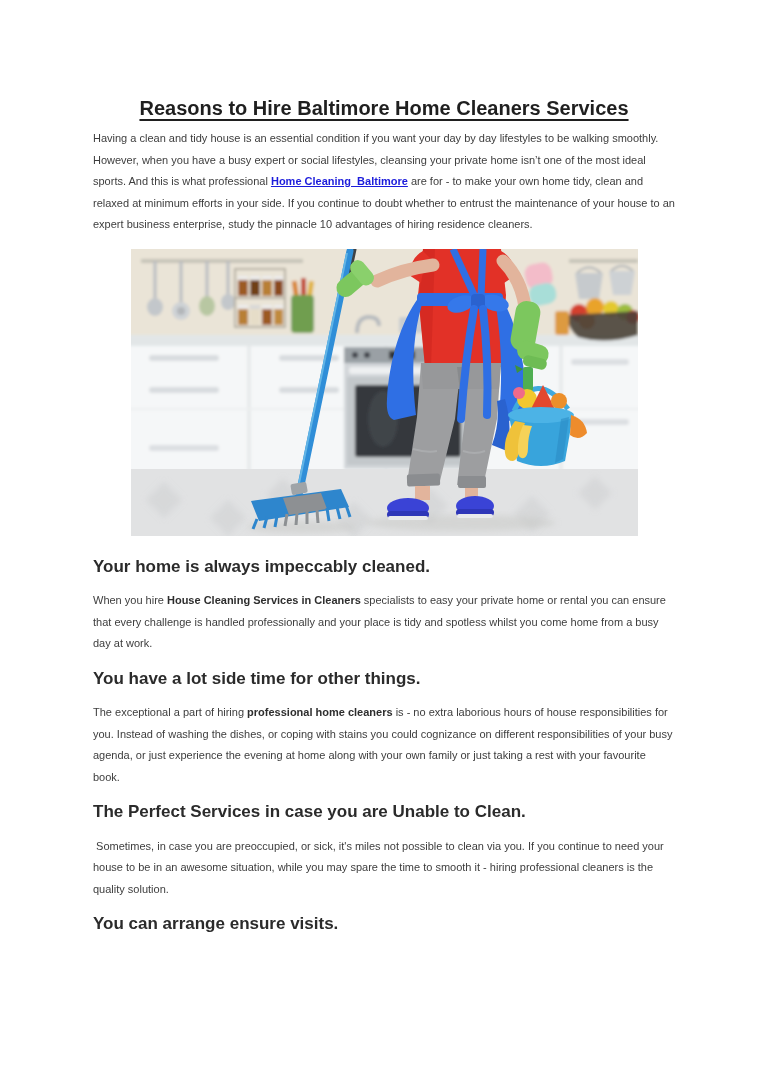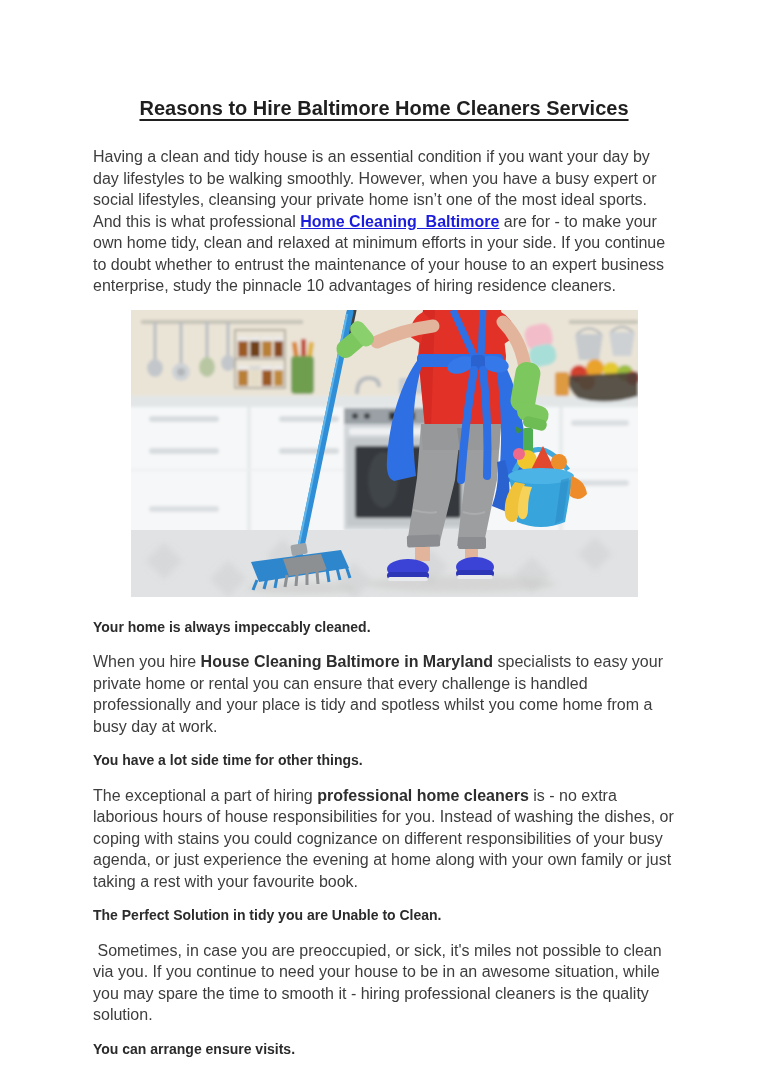--- a/index.html
+++ b/index.html
@@ -3,42 +3,42 @@
 <meta charset="utf-8">
 <style>
   html, body { margin: 0; padding: 0; background: #ffffff; }
   body {
     width: 768px; height: 1087px;
     font-family: "Liberation Sans", sans-serif;
     overflow: hidden;
   }
   .page { box-sizing: border-box; padding: 95px 93px 0 93px; }
   h1.title {
-    margin: 0 0 25px 0;
+    margin: 0 0 7px 0;
     font-size: 20px; line-height: 26px; font-weight: 700;
     color: #1f1f1f; text-align: center;
     text-decoration: underline;
     text-underline-offset: 4px;
   }
   p.para {
     margin: 0 0 13px 0;
-    font-size: 16px; line-height: 21.5px;
+    font-size: 11px; line-height: 21.5px;
     color: #3d3d3d;
     white-space: pre-wrap;
   }
   .b { font-weight: 700; color: #2e2e2e; }
   a.link {
     color: var(--link-color, #1c1cdb);
     font-weight: 700;
     text-decoration: underline;
     cursor: pointer;
   }
   h2.subhead {
     margin: 0 0 13px 0;
-    font-size: 14px; line-height: 21.5px; font-weight: 700;
+    font-size: 17px; line-height: 21.5px; font-weight: 700;
     color: #2b2b2b;
   }
   figure.photo {
     width: 507px; height: 287px;
     margin: 9px auto 20px auto;
     padding: 0; display: block;
   }
   figure.photo svg { display: block; }
 </style>
 </head>
@@ -267,23 +267,23 @@
         <g>
           <rect x="382" y="52" width="25" height="50" rx="11" fill="#7cc75e" transform="rotate(10 394 77)"></rect>
           <rect x="386" y="94" width="32" height="19" rx="9" fill="#7cc75e" transform="rotate(18 402 103)"></rect>
           <rect x="392" y="108" width="24" height="11" rx="5" fill="#6ebc54" transform="rotate(14 404 113)"></rect>
         </g>
       </g>
     </svg>
   </figure>
 
   <h2 class="subhead">Your home is always impeccably cleaned.</h2>
-  <p class="para"><span>When you hire </span><span class="b">House Cleaning Baltimore in Maryland</span><span> specialists to easy your private home or rental you can ensure that every challenge is handled professionally and your place is tidy and spotless whilst you come home from a busy day at work.</span></p>
+  <p class="para"><span>When you hire </span><span class="b">House Cleaning Services in Cleaners</span><span> specialists to easy your private home or rental you can ensure that every challenge is handled professionally and your place is tidy and spotless whilst you come home from a busy day at work.</span></p>
 
   <h2 class="subhead">You have a lot side time for other things.</h2>
   <p class="para"><span>The exceptional a part of hiring </span><span class="b">professional home cleaners</span><span> is - no extra laborious hours of house responsibilities for you. Instead of washing the dishes, or coping with stains you could cognizance on different responsibilities of your busy agenda, or just experience the evening at home along with your own family or just taking a rest with your favourite book.</span></p>
 
-  <h2 class="subhead">The Perfect Solution in tidy you are Unable to Clean.</h2>
+  <h2 class="subhead">The Perfect Services in case you are Unable to Clean.</h2>
   <p class="para"><span> Sometimes, in case you are preoccupied, or sick, it's miles not possible to clean via you. If you continue to need your house to be in an awesome situation, while you may spare the time to smooth it - hiring professional cleaners is the quality solution.</span></p>
 
   <h2 class="subhead">You can arrange ensure visits.</h2>
 
 </div>
 
 </body></html>

